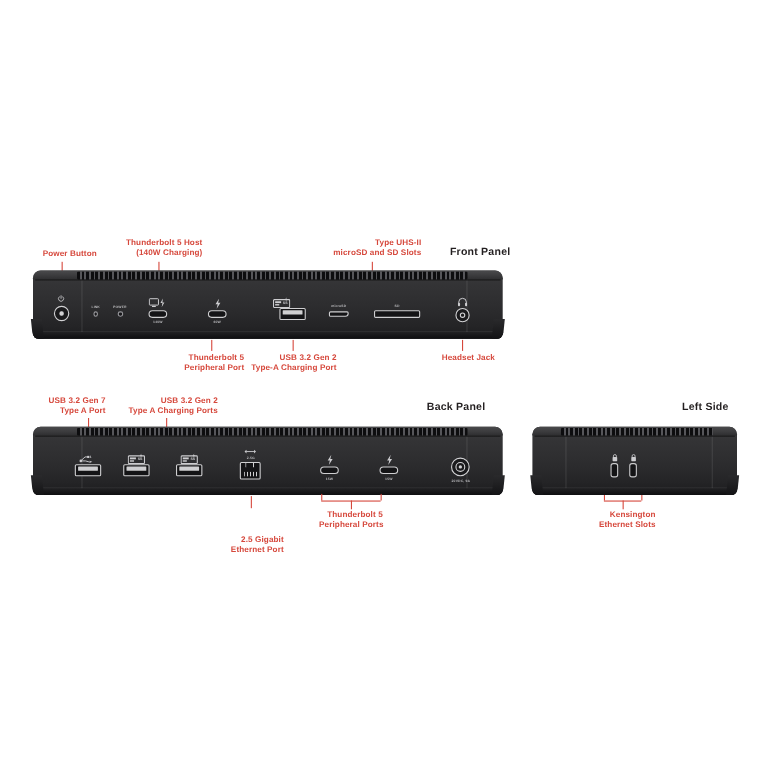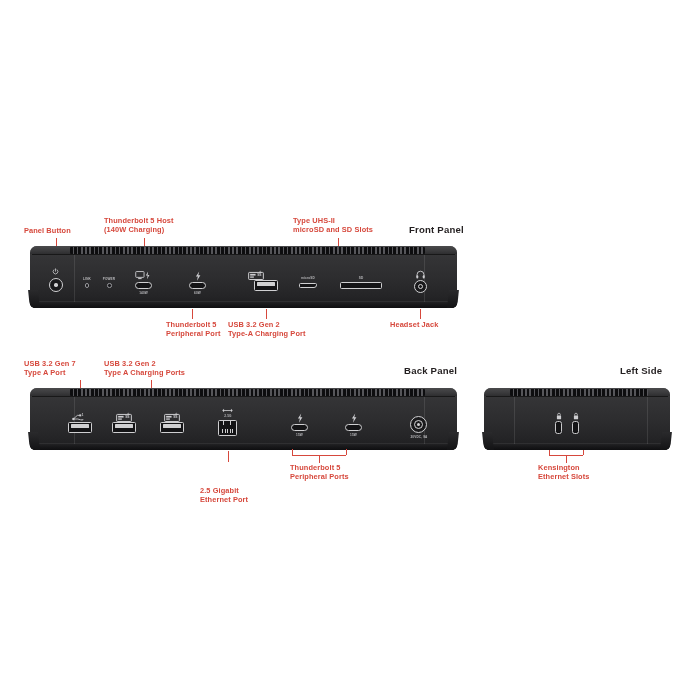--- a/index.html
+++ b/index.html
@@ -4,21 +4,21 @@
 <style>
   html,body{margin:0;padding:0;background:#ffffff;}
   body{width:700px;height:700px;position:relative;overflow:hidden;
        font-family:"Liberation Sans",sans-serif;
        -webkit-font-smoothing:antialiased;}
 
   .stage{position:absolute;left:0;top:0;width:700px;height:700px;}
 
   
   .anno{position:absolute;color:#d6483c;font-size:7.4px;font-weight:bold;
-        line-height:9.2px;text-align:left;white-space:pre;letter-spacing:.1px;}
+        line-height:9.2px;text-align:right;white-space:pre;letter-spacing:.1px;}
   .panel-title{position:absolute;color:#231f20;font-size:9.6px;font-weight:bold;
         letter-spacing:.2px;white-space:nowrap;}
 
   
   .lead{position:absolute;background:#d6483c;}
   .lead.v{width:1px;}
   .lead.h{height:1px;}
 
   
   .dev{position:absolute;}
@@ -90,21 +90,21 @@
   .ico{position:absolute;color:#cdcdd0;line-height:1;}
   .ico svg{display:block;}
 </style>
 </head>
 <body>
 
 <div class="stage">
 
   <div class="panel-title" style="left:409px;top:224px;">Front Panel</div>
 
-  <div class="anno" style="left:24px;top:226px;width:64px;">Panel Button</div>
+  <div class="anno" style="left:24px;top:226px;width:64px;">Power Button</div>
   <div class="lead v" style="left:56px;top:238px;height:27px;"></div>
 
   <div class="anno" style="left:104px;top:216px;width:80px;">Thunderbolt 5 Host
 (140W Charging)</div>
   <div class="lead v" style="left:144px;top:238px;height:33px;"></div>
 
   <div class="anno" style="left:293px;top:216px;width:90px;">Type UHS-II
 microSD and SD Slots</div>
   <div class="lead v" style="left:338px;top:238px;height:17px;"></div>
   <div class="lead h" style="left:312px;top:255px;width:63px;"></div>
@@ -191,21 +191,21 @@
   <div class="anno" style="left:166px;top:320px;width:56px;">Thunderbolt 5
 Peripheral Port</div>
 
   <div class="lead v" style="left:266px;top:309px;height:10px;"></div>
   <div class="anno" style="left:228px;top:320px;width:78px;">USB 3.2 Gen 2
 Type-A Charging Port</div>
 
   <div class="lead v" style="left:420px;top:309px;height:10px;"></div>
   <div class="anno" style="left:390px;top:320px;width:60px;">Headset Jack</div>
 
-  <div class="panel-title" style="left:404px;top:365px;">Back Panel</div>
+  <div class="panel-title" style="left:388px;top:365px;">Back Panel</div>
 
   <div class="anno" style="left:24px;top:359px;width:72px;">USB 3.2 Gen 7
 Type A Port</div>
   <div class="lead v" style="left:80px;top:380px;height:27px;"></div>
 
   <div class="anno" style="left:104px;top:359px;width:94px;">USB 3.2 Gen 2
 Type A Charging Ports</div>
   <div class="lead v" style="left:151px;top:380px;height:13px;"></div>
   <div class="lead h" style="left:120px;top:393px;width:62px;"></div>
   <div class="lead v" style="left:120px;top:393px;height:12px;"></div>

